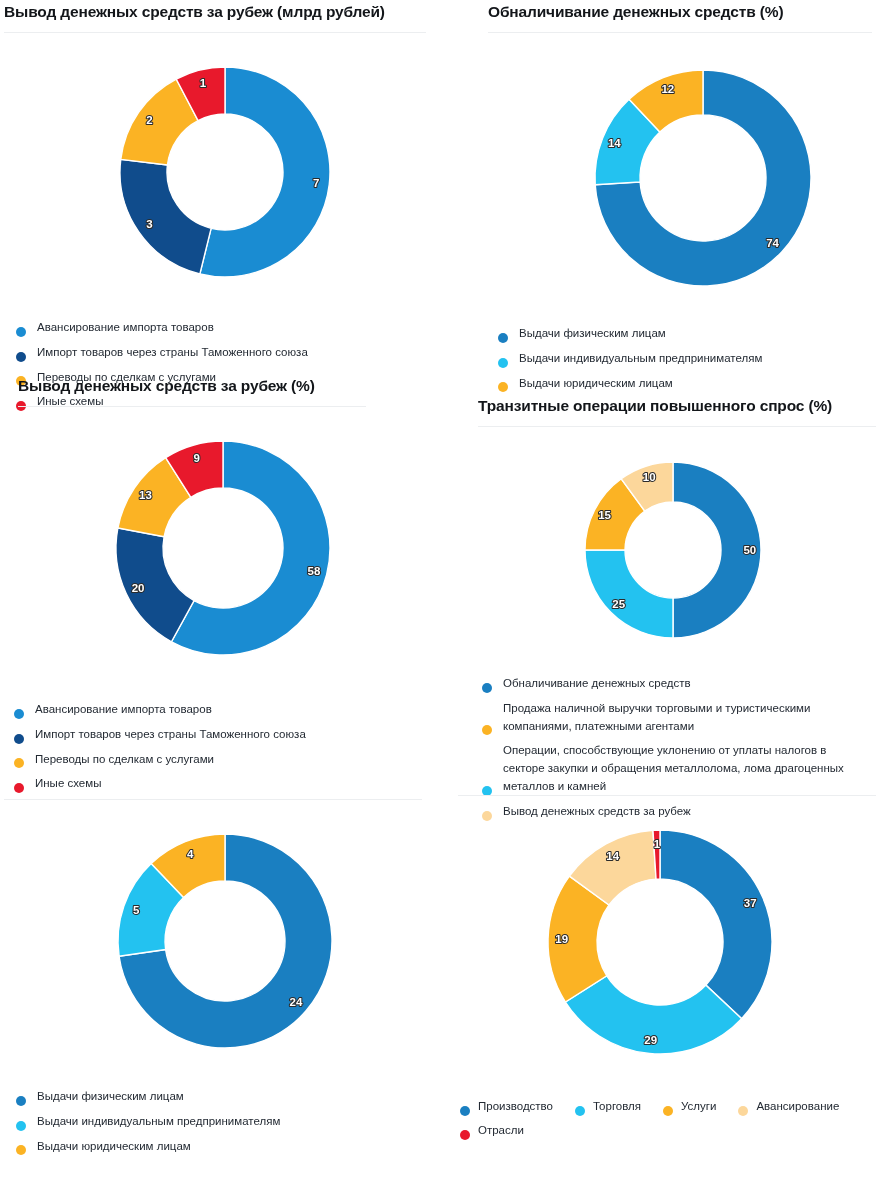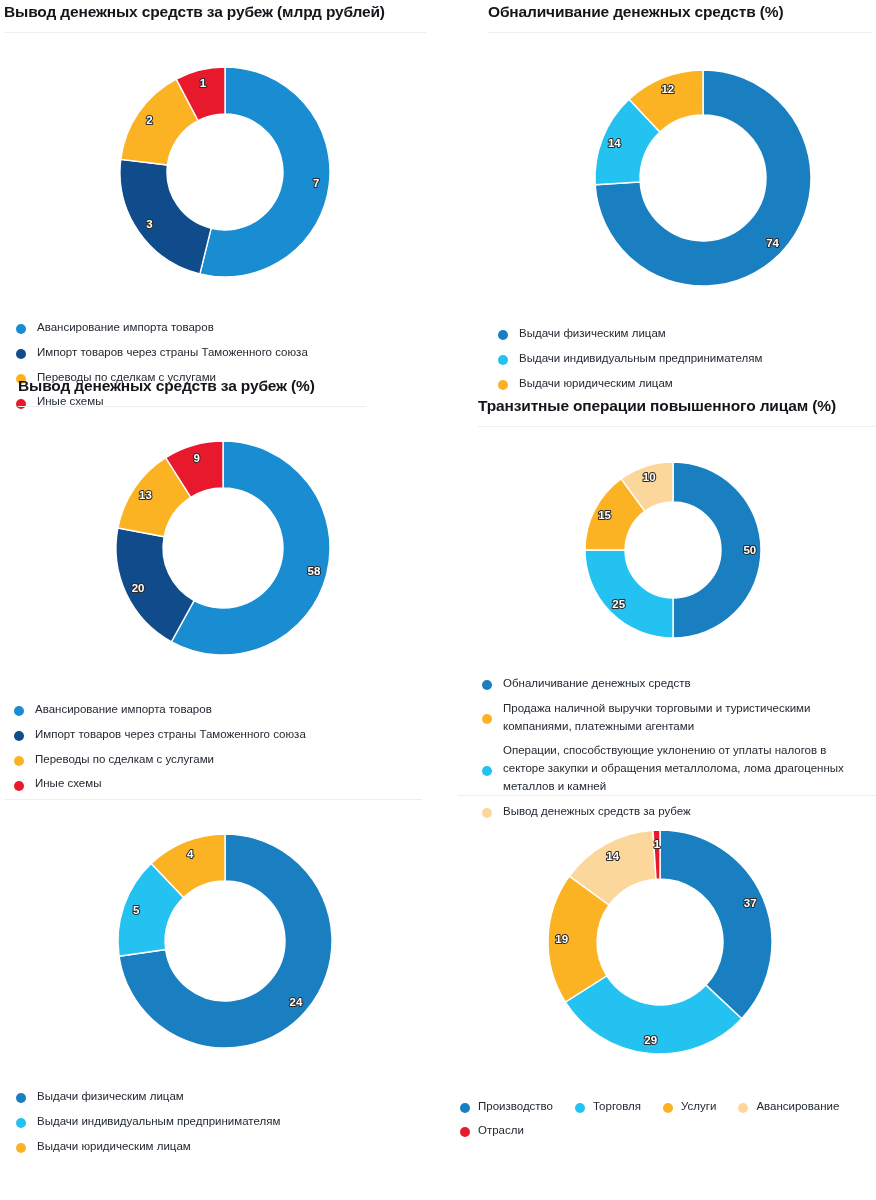--- a/index.html
+++ b/index.html
@@ -47,21 +47,21 @@
     stroke-width: 2.1px;
     stroke-linejoin: round;
     text-anchor: middle;
     dominant-baseline: central;
   }
   .legend {
     margin-top: 2px;
   }
   .legend-item {
     display: flex;
-    align-items: center;
+    align-items: flex-end;
     margin-bottom: 7px;
   }
   .legend-dot {
     width: 10px;
     height: 10px;
     border-radius: 50%;
     flex: 0 0 auto;
     margin-top: 3px;
     margin-right: 11px;
   }
@@ -213,21 +213,21 @@
         <span class="legend-label">Переводы по сделкам с услугами</span>
       </div>
       <div class="legend-item">
         <span class="legend-dot" style="background: rgb(232, 25, 44);"></span>
         <span class="legend-label">Иные схемы</span>
       </div>
     </div>
 </div>
 
 <div class="panel" id="panel-transit-pct">
-  <div class="panel-title">Транзитные операции повышенного лицам (%)</div>
+  <div class="panel-title">Транзитные операции повышенного спрос (%)</div>
   <div class="divider"></div>
   <div class="chart-wrap">
     <svg class="donut" width="210" height="210" viewBox="0 0 210 210">
         <path d="M 105 17 A 88 88 0 0 1 105.00000000000001 193
           L 105 153 A 48 48 0 0 0 105 57 Z" fill="#1A7FC1" stroke="#ffffff" stroke-width="1.4"></path>
         <text class="slice-label" x="181.8" y="105">50</text>
         <path d="M 105.00000000000001 193 A 88 88 0 0 1 17 105.00000000000001
           L 57 105.00000000000001 A 48 48 0 0 0 105 153 Z" fill="#23C2F0" stroke="#ffffff" stroke-width="1.4"></path>
         <text class="slice-label" x="50.69419920487316" y="159.30580079512686">25</text>
         <path d="M 17 105.00000000000001 A 88 88 0 0 1 53.274897798262344 33.80650449500463

